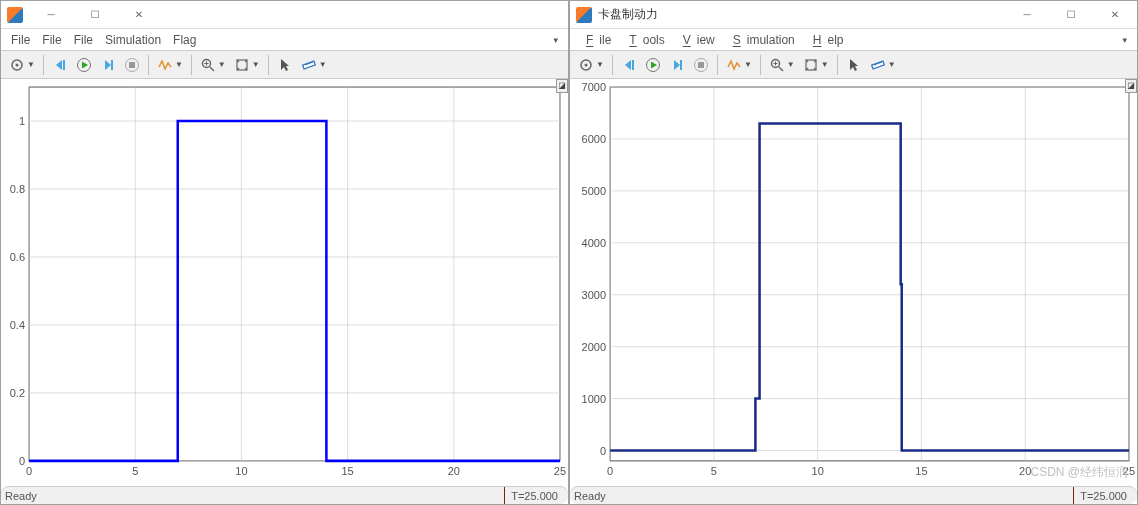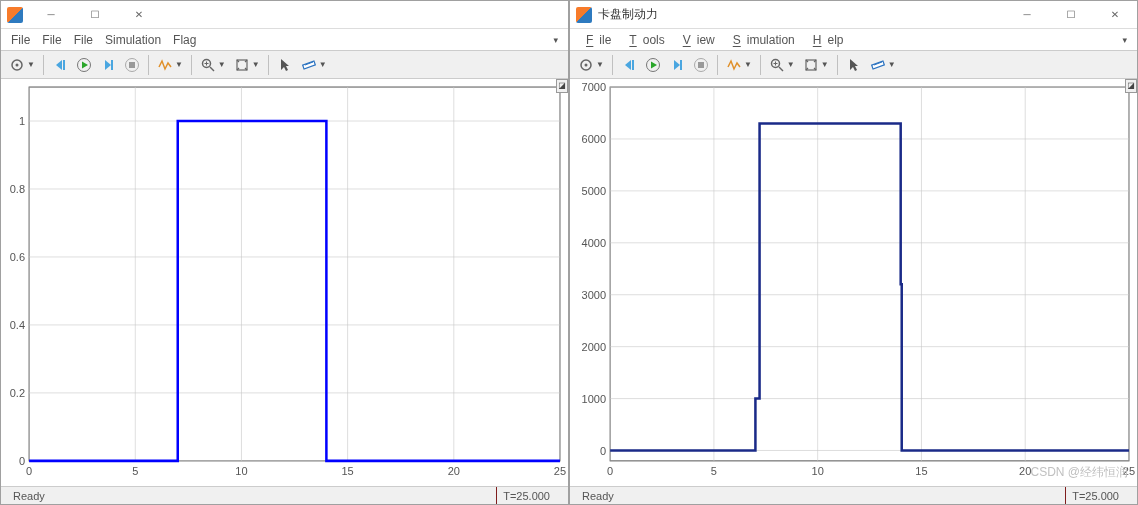--- a/index.html
+++ b/index.html
@@ -87,22 +87,23 @@
     font-size:8px; text-align:center; line-height:12px;
   }
   svg.plot { width:100%; height:100%; display:block; }
   .statusbar {
     height:18px;
     background:#f0f0f0;
     border-top:1px solid #ccc;
     display:flex;
     align-items:center;
     font-size:11px;
-    padding:0 12px;
+    padding:0 4px;
     color:#555;
+    border-radius:8px;
   }
   .statusbar .spacer{flex:1;}
   .status-cell { border-left:1px solid #7f1d1d; padding:0 6px; height:100%; display:flex; align-items:center;}
   .watermark {
     position:fixed; right:10px; bottom:24px;
     color:#c0c0c0; font-size:12px; pointer-events:none;
   }
 </style>
 </head>
 <body>

